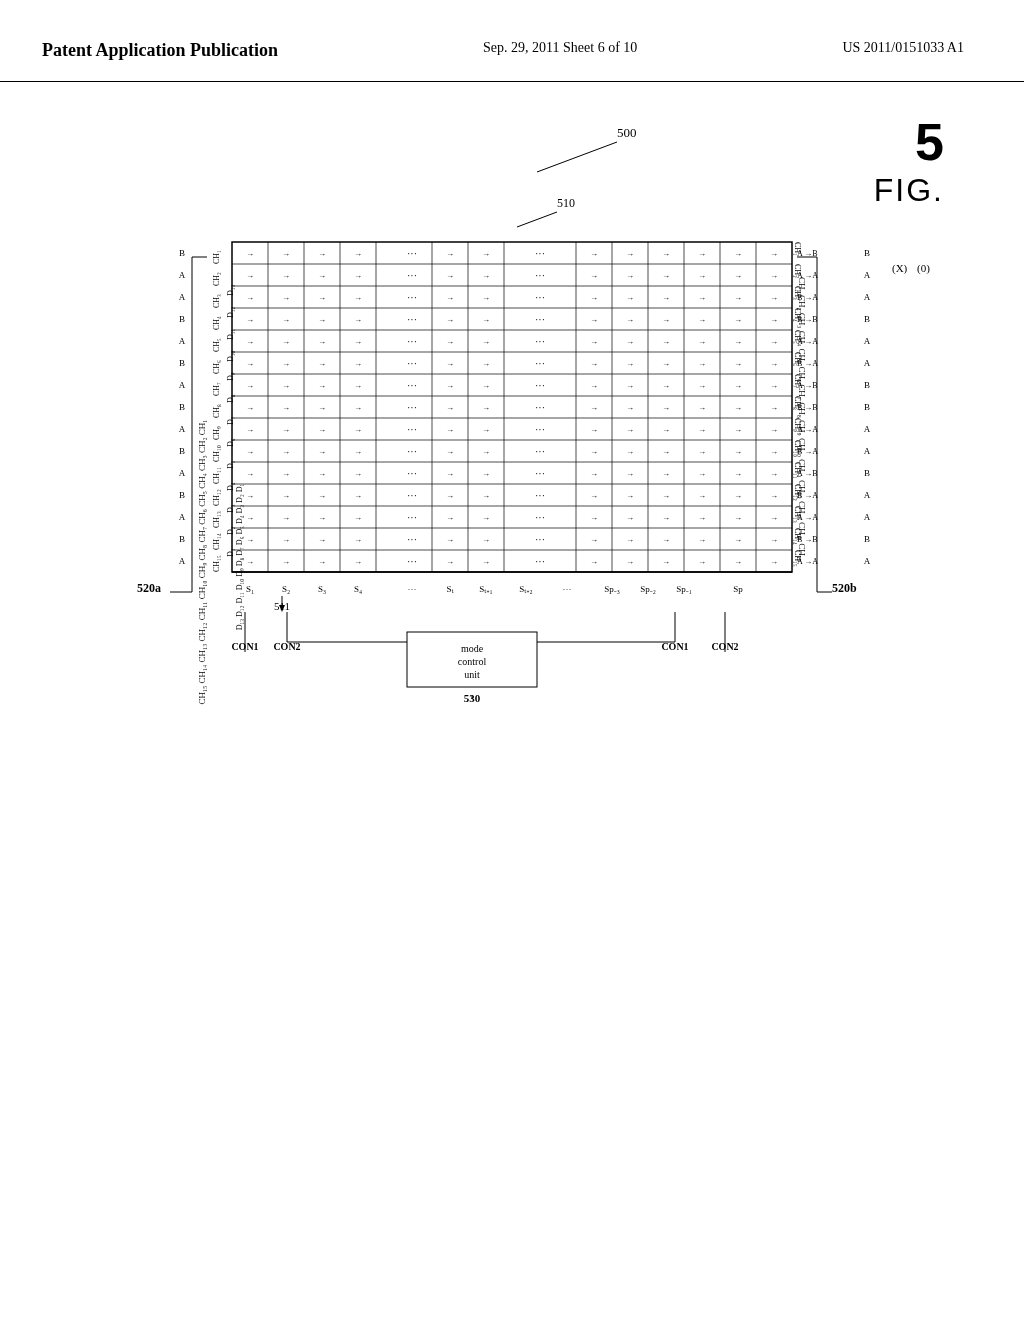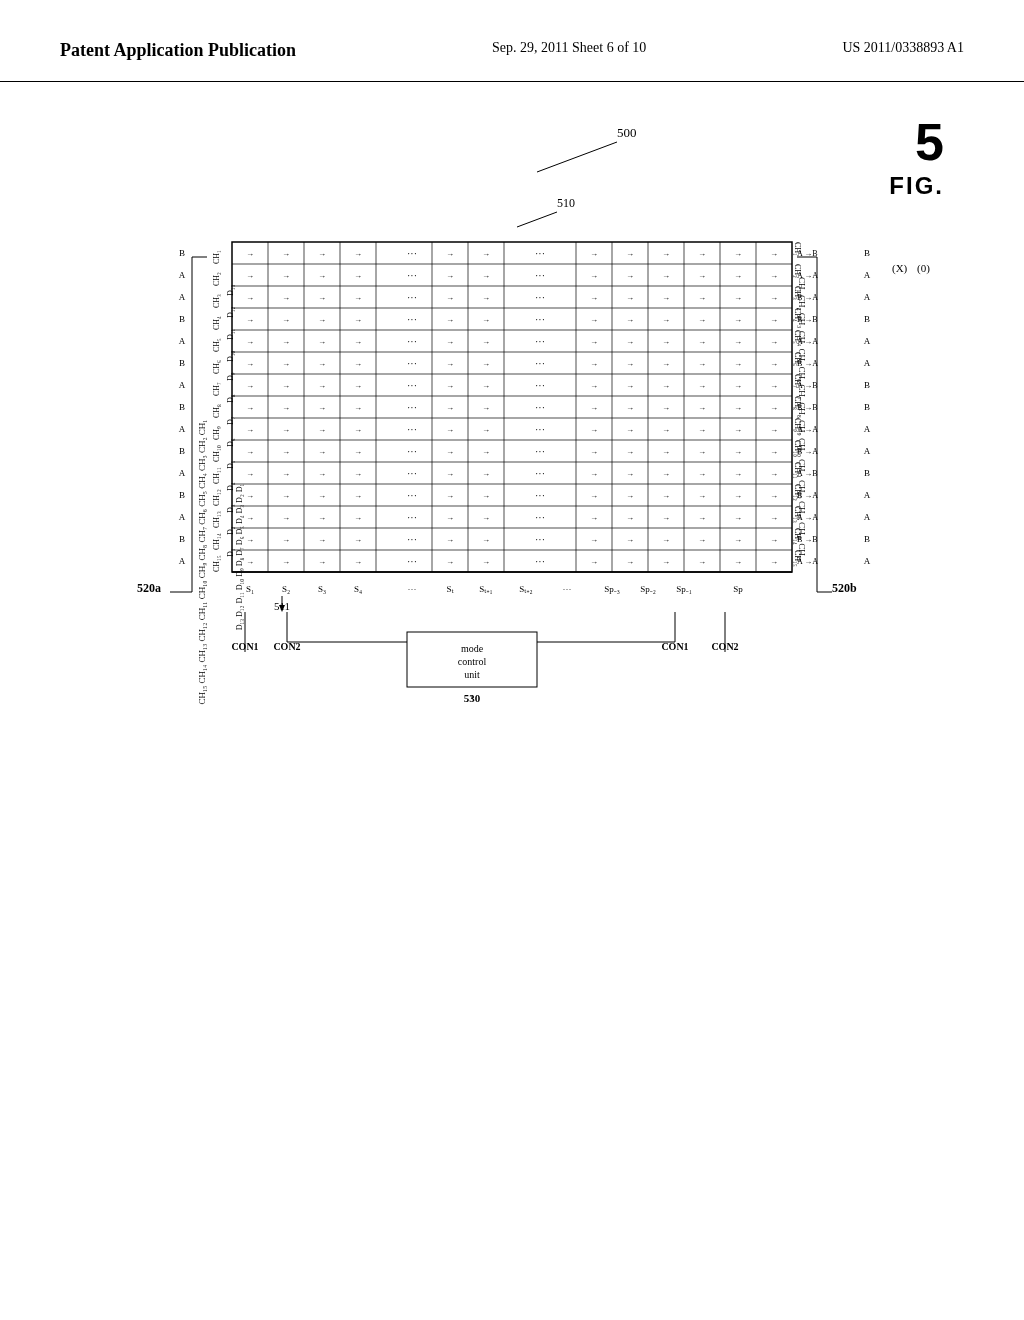--- a/index.html
+++ b/index.html
@@ -9,21 +9,21 @@
       background: #fff;
       font-family: 'Times New Roman', Times, serif;
       position: relative;
       overflow: hidden;
     }
 
     .page-header {
       display: flex;
       justify-content: space-between;
       align-items: flex-start;
-      padding: 40px 60px 20px 60px;
+      padding: 40px 60px 20px 42px;
       border-bottom: 1px solid #000;
     }
 
     .header-left {
       font-size: 18px;
       font-weight: bold;
     }
 
     .header-center {
       font-size: 14px;
@@ -50,22 +50,22 @@
       align-items: flex-end;
     }
 
     .fig-number {
       font-size: 52px;
       font-weight: bold;
       font-family: Arial, sans-serif;
     }
 
     .fig-text {
-      font-size: 24px;
-      font-weight: bold;
+      font-size: 32px;
+      font-weight: normal;
       font-family: Arial, sans-serif;
       letter-spacing: 2px;
       margin-left: 24px;
     }
 
     .whole-diagram {
       position: relative;
       margin: 0 auto;
       width: 870px;
       text-align: center;
@@ -75,21 +75,21 @@
       width: 870px;
       height: 820px;
     }
   </style>
 </head>
 <body>
 
 <div class="page-header">
   <div class="header-left">Patent Application Publication</div>
   <div class="header-center">Sep. 29, 2011    Sheet 6 of 10</div>
-  <div class="header-right">US 2011/0338893 A1</div>
+  <div class="header-right">US 2011/0151033 A1</div>
 </div>
 
 <div class="main-content">
 
   <div class="fig-label">
     <div class="fig-number">5</div>
     <div class="fig-text">FIG.</div>
   </div>
 
   <div class="whole-diagram">

